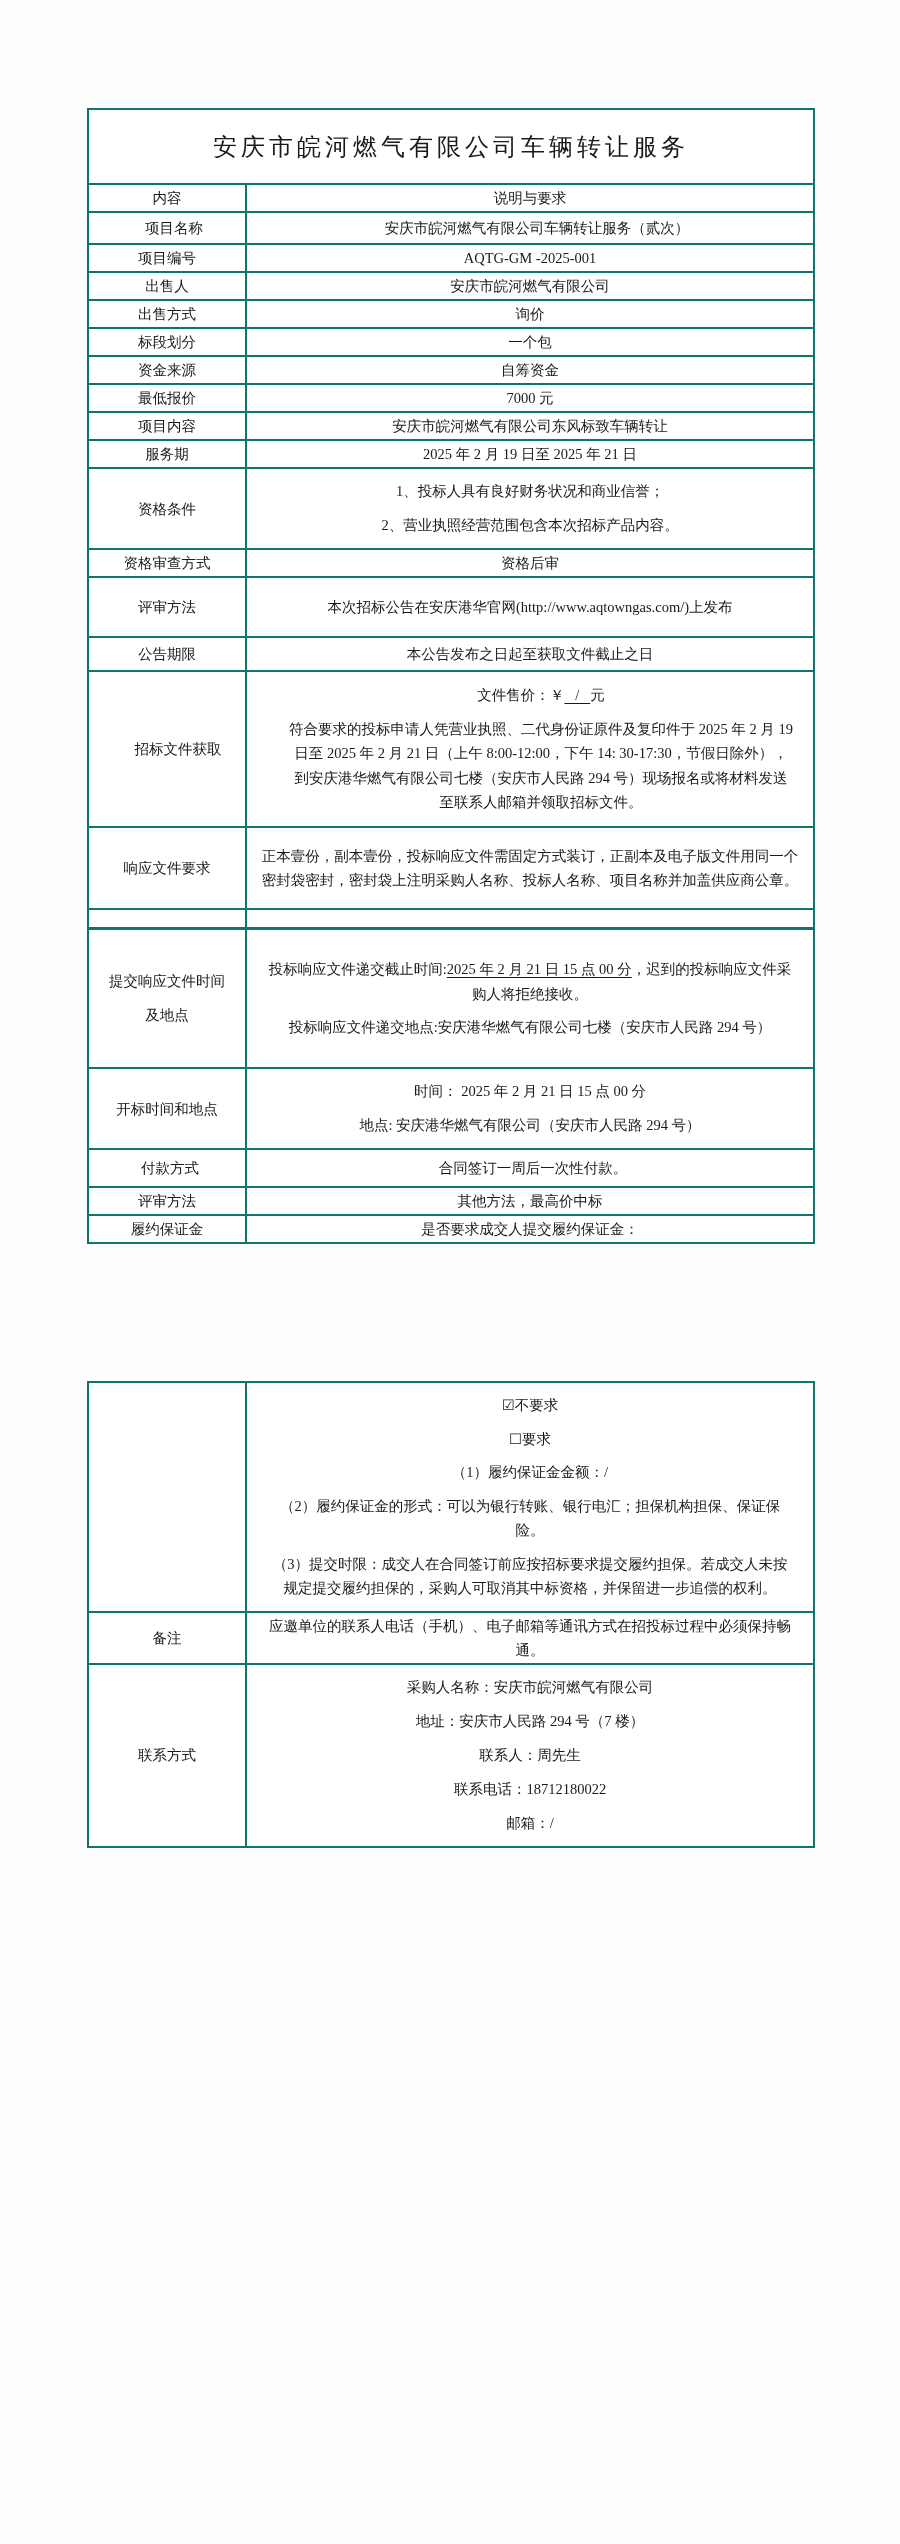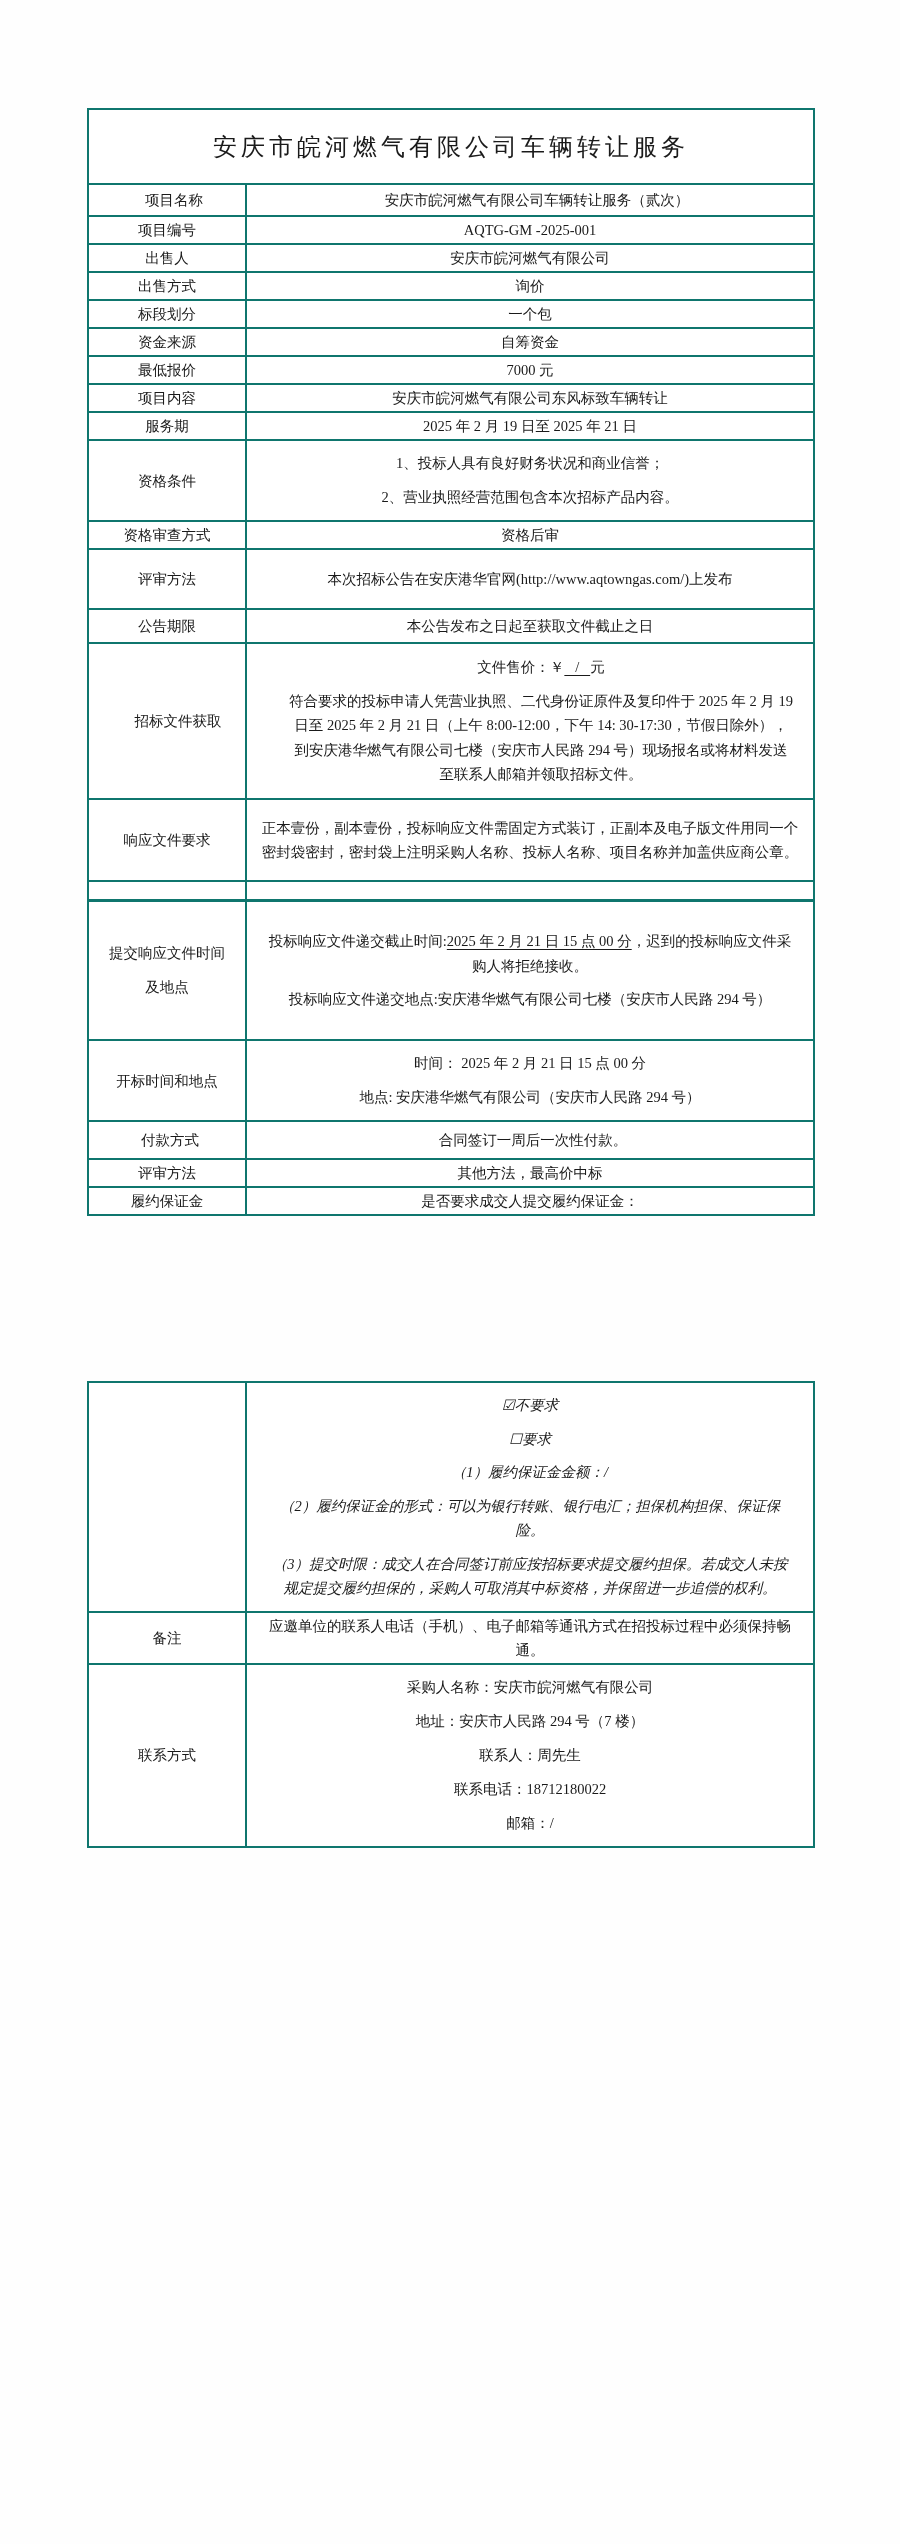--- a/index.html
+++ b/index.html
@@ -37,40 +37,44 @@
   .r-notice td   { height:30px; }
   .r-obtain td   { height:152px;padding-left:32px; }
   .r-resp td     { height:78px; }
   .r-spacer td   { height:15px; border-bottom-width:3px; }
   .r-submit td   { height:135px; }
   .r-open td     { height:44px; }
   .r-pay td      { height:34px;padding-left:16px; }
   .r-eval td     { height:20px; }
   .r-bond td     { height:19px; }
 
-  .r-bonddetail td { height:166px;font-style:italic; }
+  .r-bonddetail td { height:166px; }
   .r-remark td     { height:40px; }
   .r-contact td    { height:114px; }
 
   p { margin:9px; line-height:25px; }
   .u { text-decoration:underline; text-underline-offset:3px; }
   .ckline { line-height:24.5px; }
   .flow p { line-height:24.5px; }
 </style>
 </head>
 <body>
 
 <table class="doc-table t1">
   <colgroup>
       <col class="c1">
       <col class="c2">
     </colgroup>
   <tbody>
   <tr>
     <td colspan="2" class="title-cell">安庆市皖河燃气有限公司车辆转让服务</td>
+  </tr>
+  <tr class="r-header">
+    <td>内容</td>
+    <td>说明与要求</td>
   </tr>
   <tr class="r-name">
     <td>项目名称</td>
     <td>安庆市皖河燃气有限公司车辆转让服务（贰次）</td>
   </tr>
   <tr class="r-simple">
     <td>项目编号</td>
     <td>AQTG-GM -2025-001</td>
   </tr>
   <tr class="r-simple">

